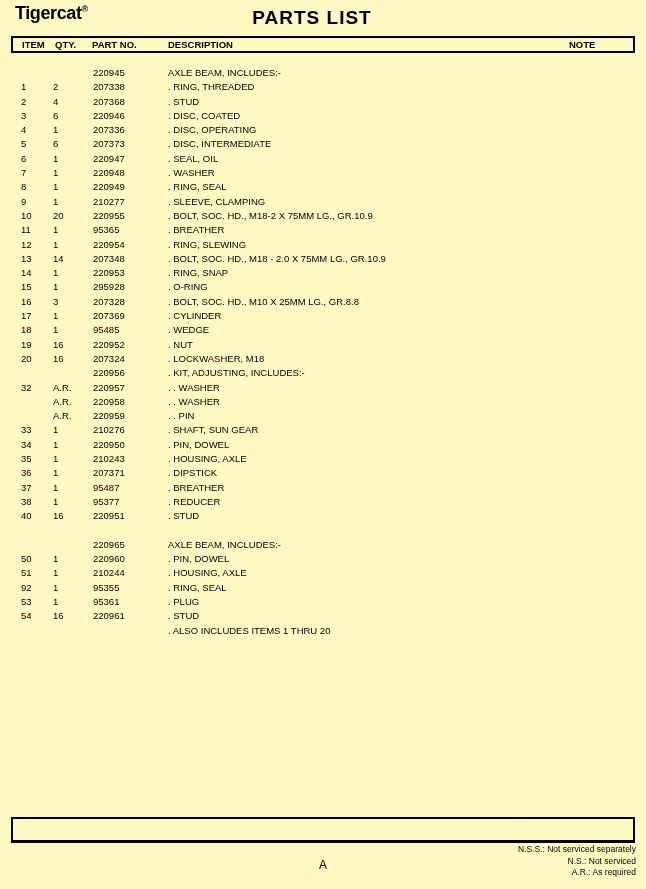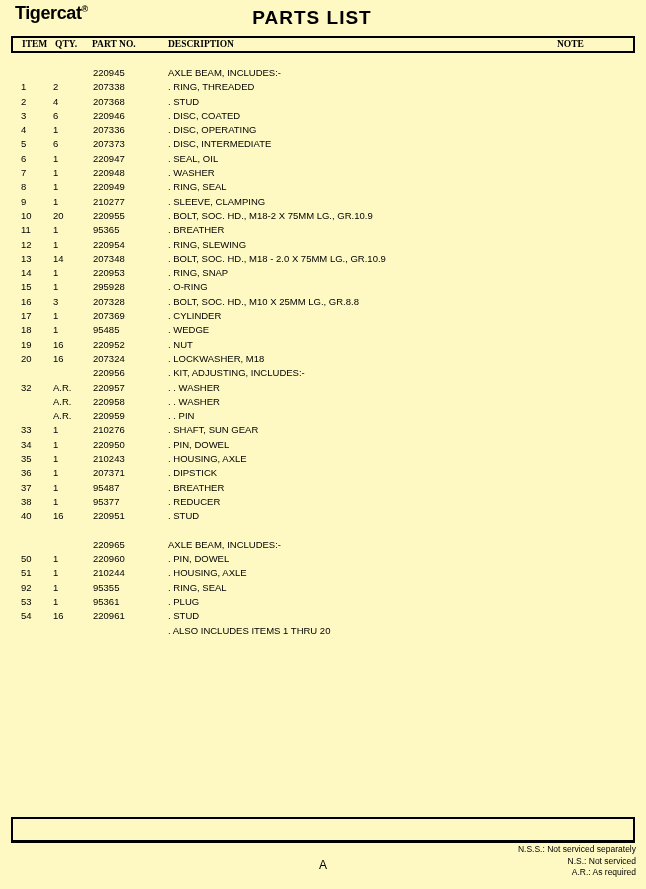--- a/index.html
+++ b/index.html
@@ -7,25 +7,25 @@
         font-family:"Liberation Sans", sans-serif;color:#000;overflow:hidden;}
 
   .brand{position:absolute;left:15px;top:3px;font-size:18px;font-weight:bold;
          letter-spacing:-0.4px;white-space:nowrap;}
   .brand .reg{font-size:9px;vertical-align:super;line-height:0;}
 
   .title{position:absolute;left:0;top:7px;width:624px;text-align:center;
          font-size:19px;font-weight:bold;letter-spacing:1px;}
 
   .header-box{position:absolute;left:11px;top:36px;width:624px;height:17px;
-              border:2px solid #000;box-sizing:border-box;font-family:Liberation Serif, serif;}
+              border:2px solid #000;box-sizing:border-box;}
   .header-box span{position:absolute;top:0;font-size:9.5px;font-weight:bold;
                    line-height:13px;white-space:nowrap;}
   .h-item{left:9px;} .h-qty{left:42px;} .h-part{left:79px;}
-  .h-desc{left:155px;} .h-note{left:544px;}
+  .h-desc{left:155px;} .h-note{left:556px;}
 
   .rows{position:absolute;left:0;top:66px;width:646px;}
   .row{position:relative;height:14.3px;padding-left:20px;}
   .cell{position:absolute;top:0;font-size:9.5px;line-height:14.3px;
         white-space:pre;color:#000;}
   .col-item{left:21px;} .col-qty{left:53px;} .col-part{left:93px;}
   .col-desc{left:168px;}
 
   .bottom-box{position:absolute;left:11px;top:817px;width:624px;height:26px;
               border:2px solid #000;border-bottom-width:3px;box-sizing:border-box;}

